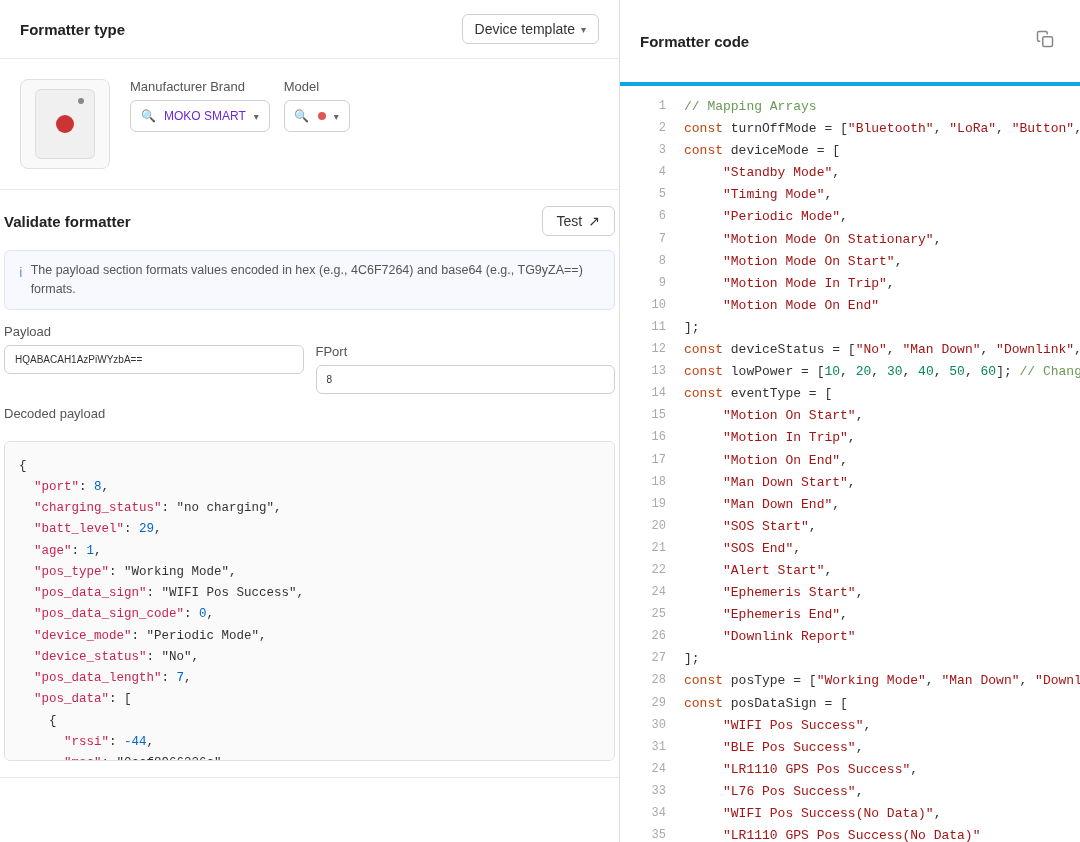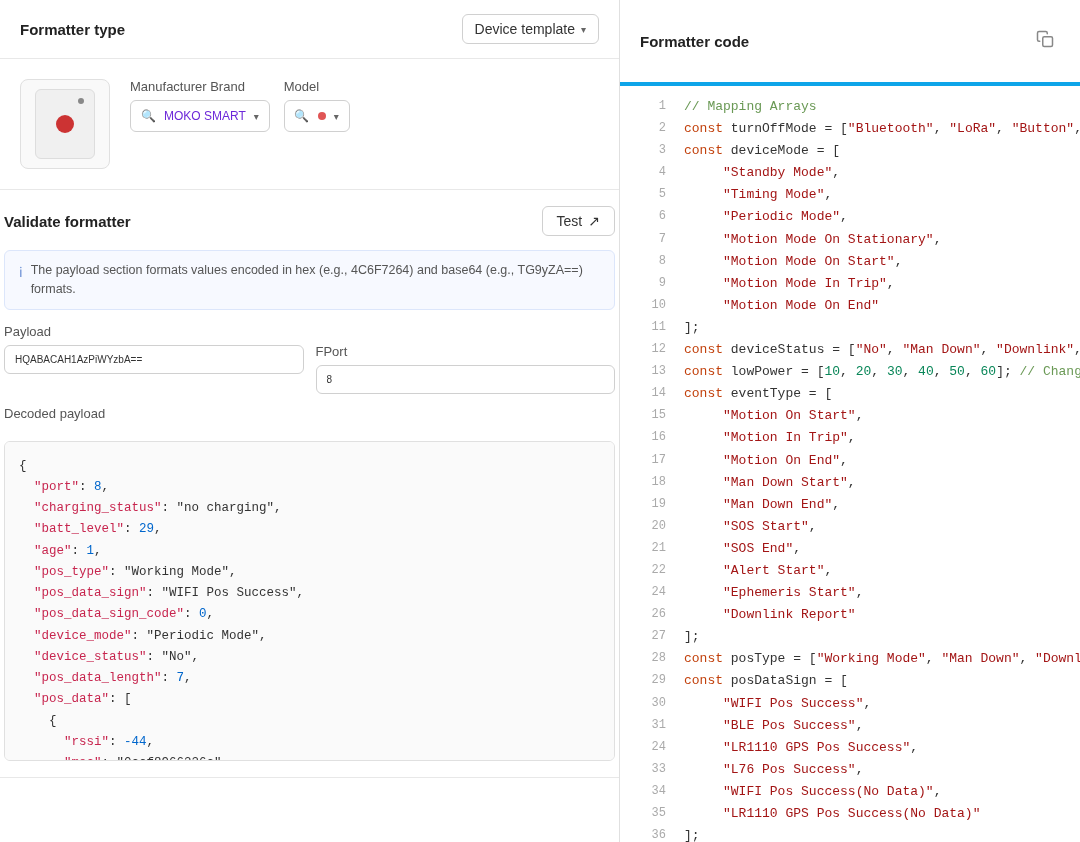--- a/index.html
+++ b/index.html
@@ -547,20 +547,24 @@
       <span class="line-num">22</span>
       <span class="line-code">     <span class="c-str">"Alert Start"</span>,</span>
     </div>
 
 
     <div class="code-line">
       <span class="line-num">24</span>
       <span class="line-code">     <span class="c-str">"Ephemeris Start"</span>,</span>
     </div>
 
+    <div class="code-line">
+      <span class="line-num">25</span>
+      <span class="line-code">     <span class="c-str">"Ephemeris End"</span>,</span>
+    </div>
 
     <div class="code-line">
       <span class="line-num">26</span>
       <span class="line-code">     <span class="c-str">"Downlink Report"</span></span>
     </div>
 
     <div class="code-line">
       <span class="line-num">27</span>
       <span class="line-code">];</span>
     </div>

